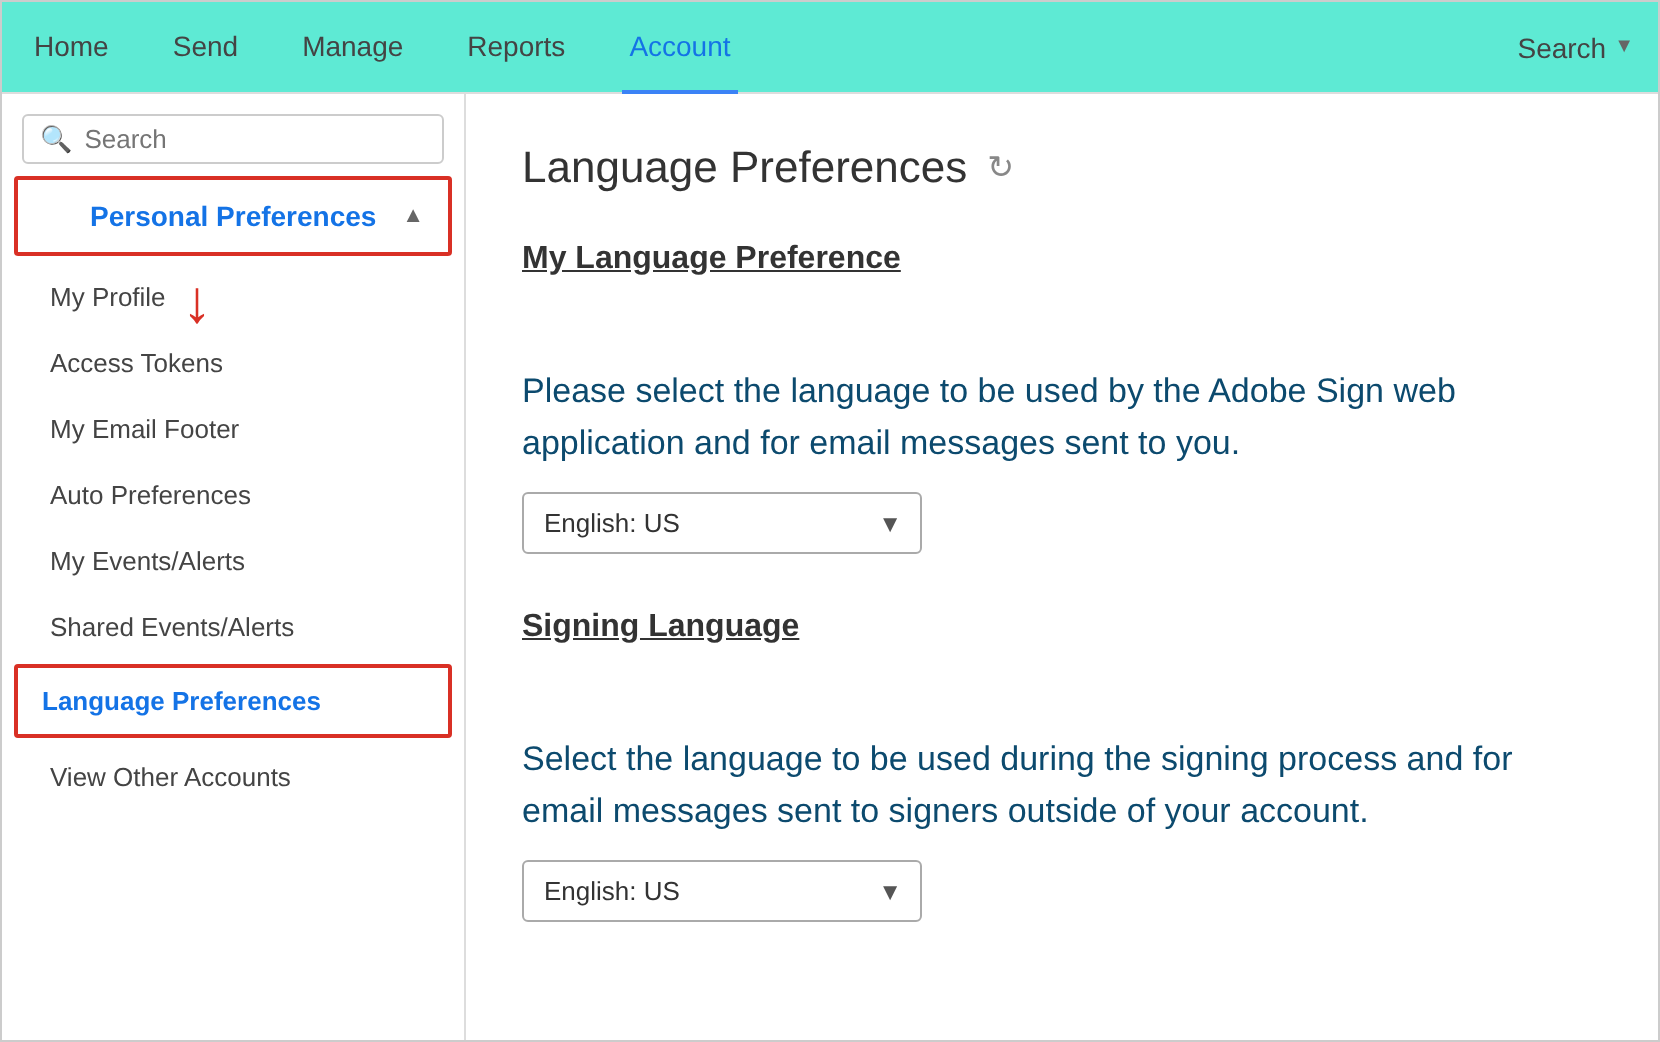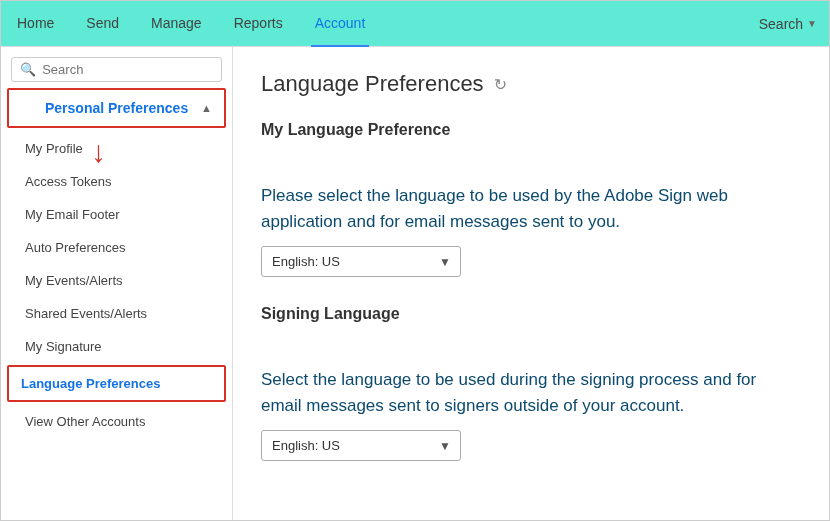--- a/index.html
+++ b/index.html
@@ -83,21 +83,21 @@
     
     .main-content {
       flex: 1; padding: 24px 28px; overflow-y: auto; background: #fff;
     }
     .page-title-row {
       display: flex; align-items: center; gap: 10px; margin-bottom: 24px;
     }
     .page-title { font-size: 22px; font-weight: 300; color: #333; }
     .refresh-icon { color: #888; cursor: pointer; font-size: 16px; }
 
-    .section-title { font-size: 16px; font-weight: bold; color: #333; margin-bottom: 10px; }
+    .section-title { font-size: 16px; font-weight: bold; color: #333; margin-bottom: 10px; text-decoration: underline; }
     .section-desc { font-size: 17px; color: #0c4a6e; margin-bottom: 12px; line-height: 1.5; margin-top: 44px; }
 
     .dropdown-wrapper {
       position: relative; display: inline-block; margin-bottom: 28px;
     }
     .dropdown-select {
       appearance: none; -webkit-appearance: none;
       border: 1px solid #aaa; border-radius: 3px;
       padding: 7px 32px 7px 10px; font-size: 13px; color: #333;
       background: #fff; cursor: pointer; min-width: 200px; outline: none;
@@ -140,21 +140,20 @@
       </div>
     </div>
 
     <ul class="sidebar-items" data-interactable="false">
       <li class="sidebar-item" data-interactable="true">My Profile</li>
       <li class="sidebar-item" data-interactable="true">Access Tokens</li>
       <li class="sidebar-item" data-interactable="true">My Email Footer</li>
       <li class="sidebar-item" data-interactable="true">Auto Preferences</li>
       <li class="sidebar-item" data-interactable="true">My Events/Alerts</li>
       <li class="sidebar-item" data-interactable="true">Shared Events/Alerts</li>
-      <li class="sidebar-item" data-interactable="true">My Signature</li>
     </ul>
 
     <div class="sidebar-item-active-box" data-interactable="false">
       <div class="sidebar-item" data-interactable="true">Language Preferences</div>
     </div>
 
     <div class="view-other" data-interactable="true">View Other Accounts</div>
 
     <div class="arrow-indicator" data-interactable="false" style="position:absolute; left:90px; top:88px; font-size:30px; color:#d93025; pointer-events:none; z-index:10;">↓</div>
   </aside>

